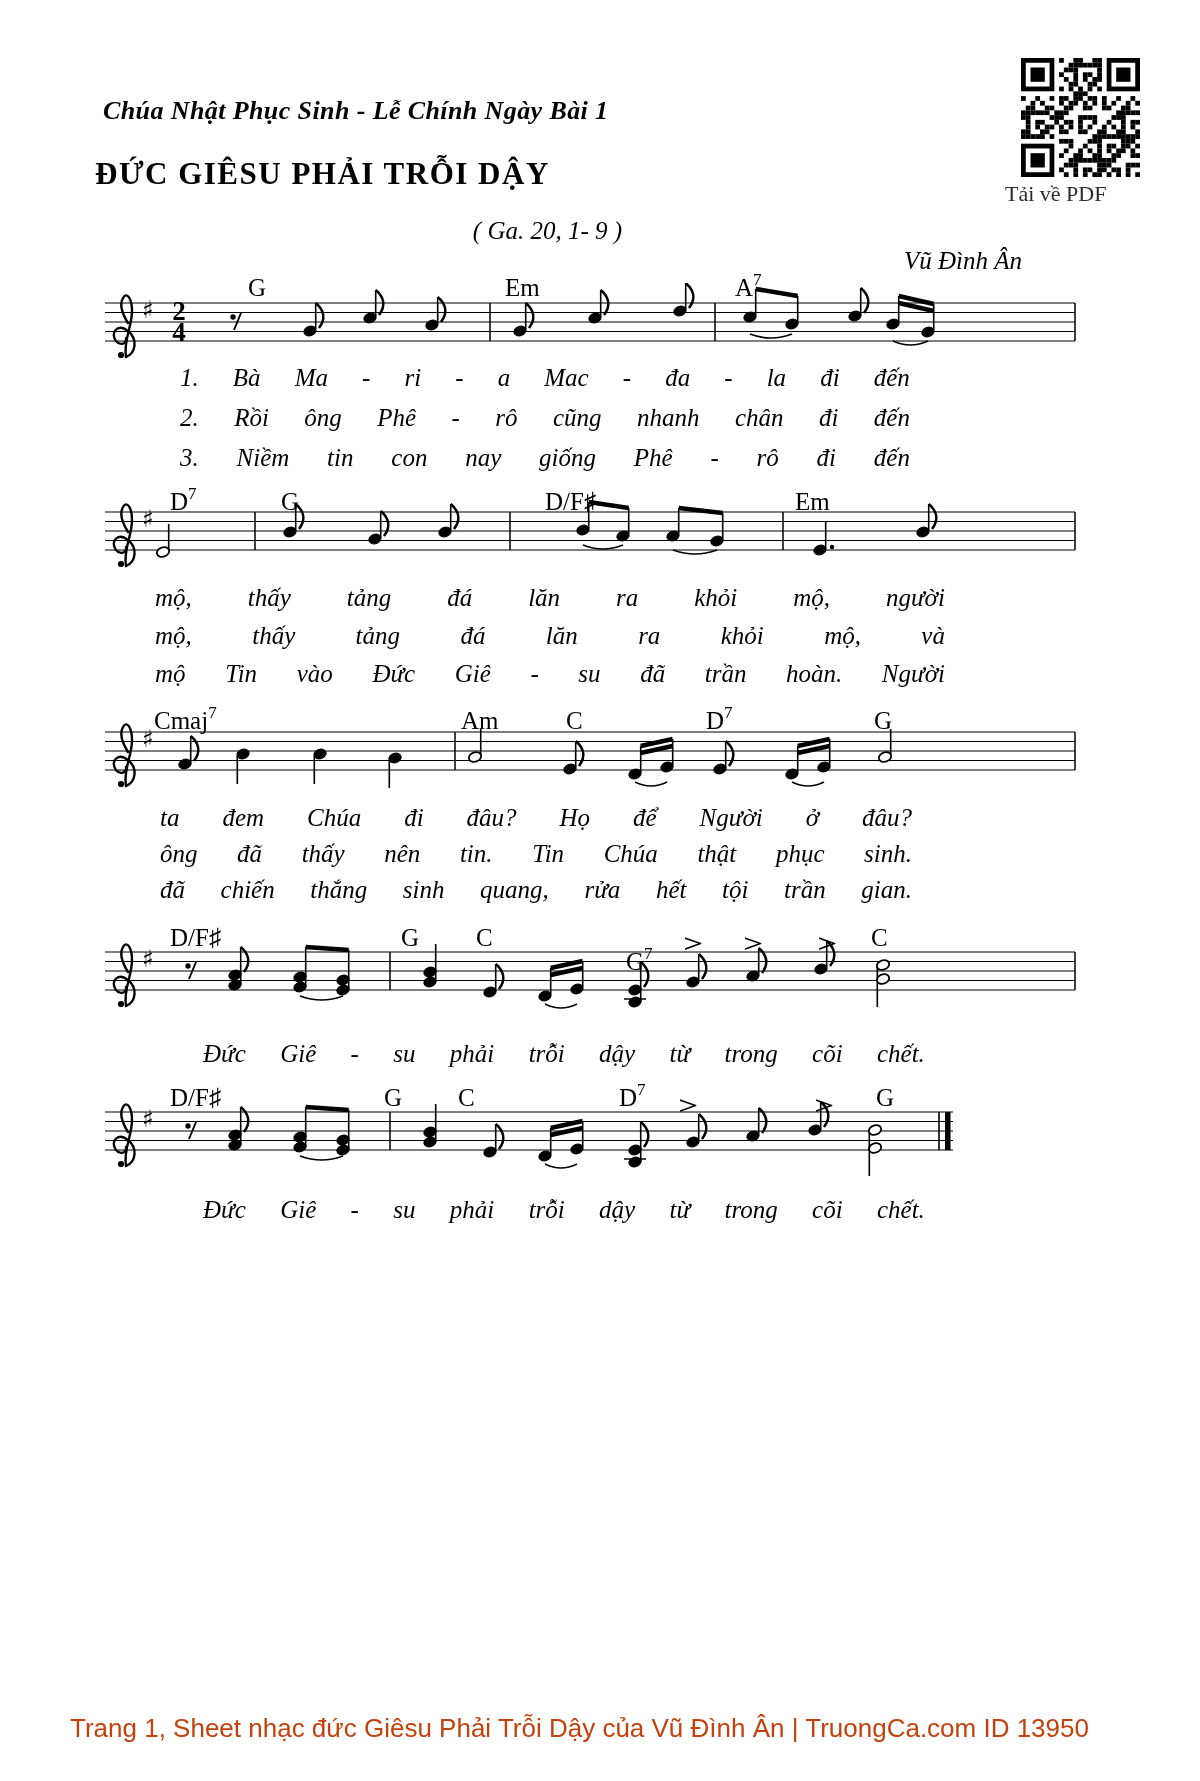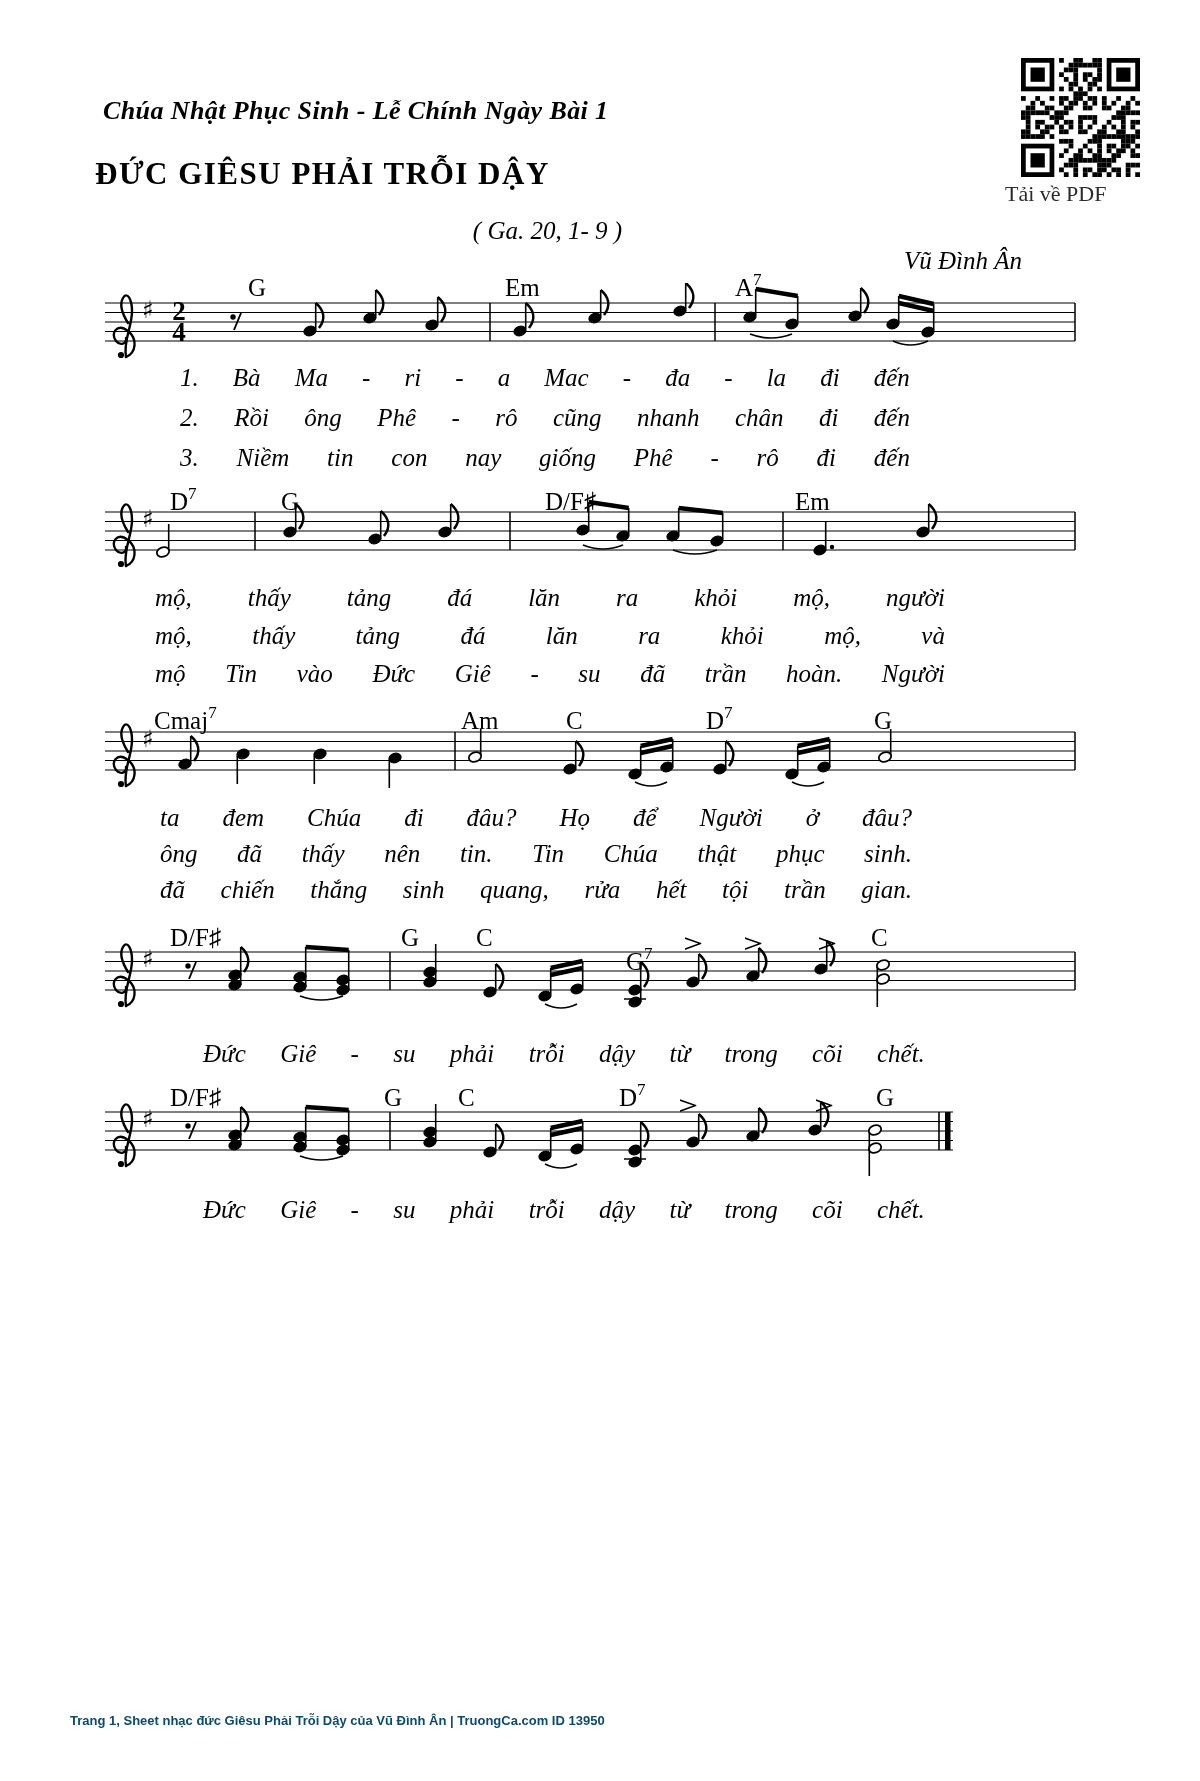--- a/index.html
+++ b/index.html
@@ -14,21 +14,21 @@
   .qr-label{left:1005px;top:181px;width:150px;text-align:left;font-size:22px;color:#2b2b2b;
             font-family:Liberation Serif, serif;}
   .staff{left:95px;width:990px;height:100px;}
   .chord{position:absolute;font-size:25px;white-space:nowrap;
          font-family:"Liberation Serif","DejaVu Serif","DejaVu Sans",serif;}
   .chord sup{font-size:17px;position:relative;top:-2px;}
   .chord.accent{font-weight:bold;font-size:25px;transform:scaleX(1.4);}
   .lyrics{position:absolute;display:flex;justify-content:space-between;font-size:25px;font-style:italic;
           white-space:nowrap;}
   .lyrics span{display:inline-block;}
-  .footer{left:70px;top:1713px;font-size:13px;font-weight:bold;color:#0c4a6e;
+  .footer{left:70px;top:1713px;font-size:26px;font-weight:normal;color:#c2410c;
           font-family:"Liberation Sans","DejaVu Sans",sans-serif;}
 </style>
 </head>
 <body>
 
 <div class="page">
 
   <div class="abs header-cat">Chúa Nhật Phục Sinh - Lễ Chính Ngày Bài 1</div>
 
   <svg class="abs qr" id="qr" viewBox="0 0 25 25">

